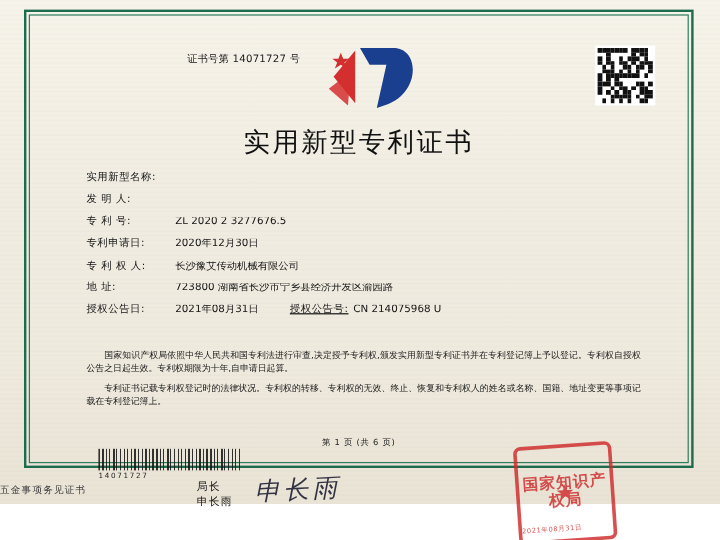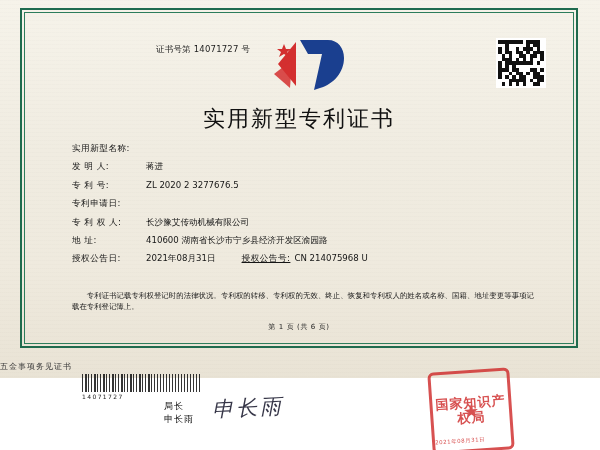--- a/index.html
+++ b/index.html
@@ -10,21 +10,21 @@
   body {
     width: 600px;
     height: 450px;
     overflow: hidden;
     font-family: "DejaVu Sans", "Liberation Sans", sans-serif;
   }
 
   .page {
     position: relative;
     width: 600px;
-    height: 378px;
+    height: 420px;
     background: #f2efe6;
     background-image:
       linear-gradient(180deg, #f6f3ea 0%, #f0ece1 40%, #efeade 70%, #e9e3d5 100%);
   }
 
   
   .texture {
     position: absolute;
     inset: 0;
     background-image: repeating-linear-gradient(
@@ -474,46 +474,47 @@
     </div>
 
     <div class="title">实用新型专利证书</div>
 
     <div class="fields">
       <div class="field">
         <span class="f-label">实用新型名称:</span>
       </div>
       <div class="field">
         <span class="f-label">发 明 人:</span>
-        <span class="f-value">蒋进</span>
       </div>
       <div class="field">
         <span class="f-label">专 利 号:</span>
         <span class="f-value">ZL 2020 2 3277676.5</span>
       </div>
       <div class="field">
         <span class="f-label">专利申请日:</span>
+        <span class="f-value">2020年12月30日</span>
       </div>
       <div class="field">
         <span class="f-label">专 利 权 人:</span>
         <span class="f-value">长沙豫艾传动机械有限公司</span>
       </div>
       <div class="field">
         <span class="f-label">地      址:</span>
-        <span class="f-value">410600 湖南省长沙市宁乡县经济开发区渝园路</span>
+        <span class="f-value">723800 湖南省长沙市宁乡县经济开发区渝园路</span>
       </div>
       <div class="field two">
         <span class="f-label">授权公告日:</span>
         <span class="f-value">2021年08月31日</span>
         <span class="f-label2">授权公告号:</span>
         <span class="f-value">CN 214075968 U</span>
       </div>
     </div>
 
     <div class="paras">
+      <p>国家知识产权局依照中华人民共和国专利法进行审查,决定授予专利权,颁发实用新型专利证书并在专利登记簿上予以登记。专利权自授权公告之日起生效。专利权期限为十年,自申请日起算。</p>
       <p>专利证书记载专利权登记时的法律状况。专利权的转移、专利权的无效、终止、恢复和专利权人的姓名或名称、国籍、地址变更等事项记载在专利登记簿上。</p>
     </div>
 
     <div class="barcode"></div>
     <div class="barcode-num">14071727</div>
 
     <div class="sig-label">
       <div>局长</div>
       <div>申长雨</div>
     </div>

